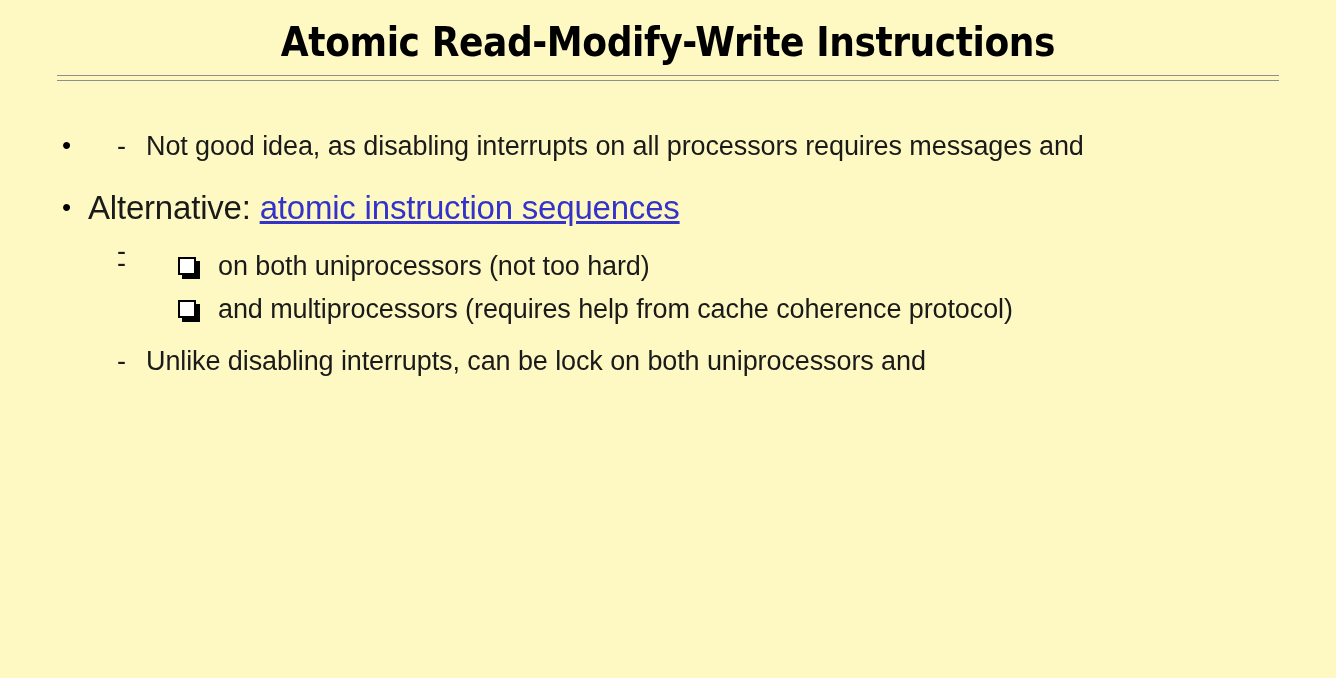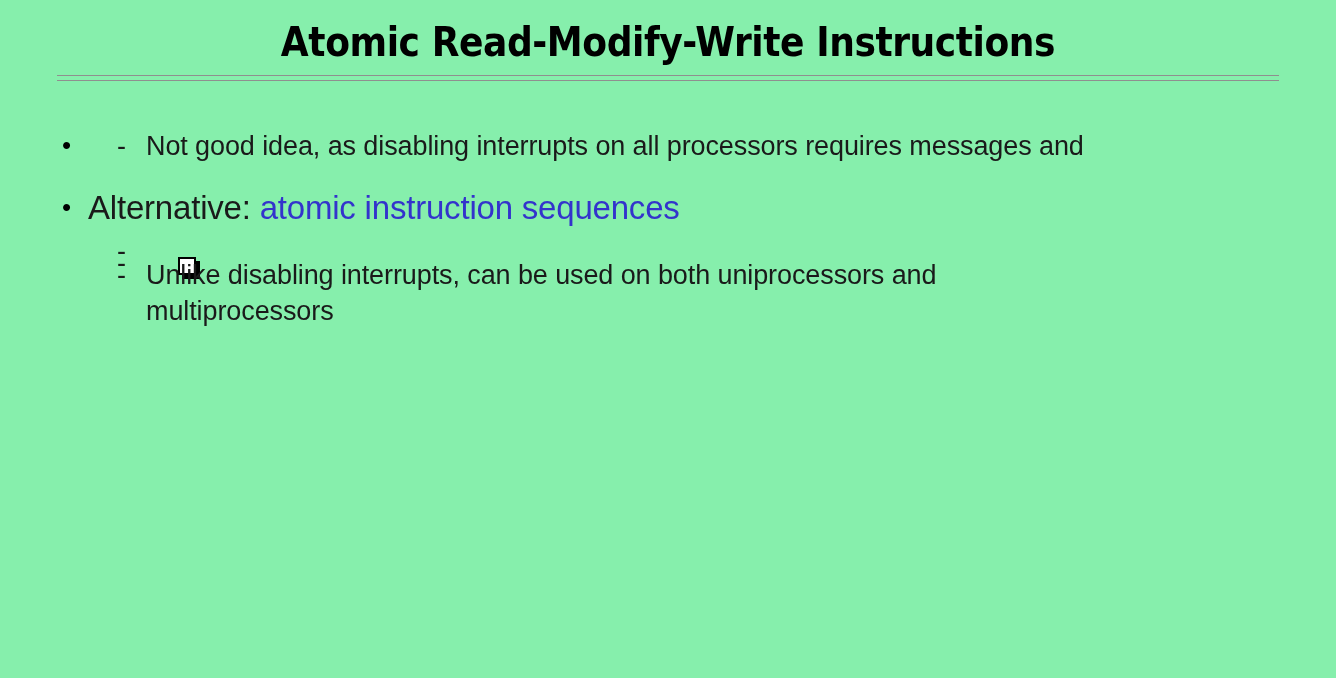--- a/index.html
+++ b/index.html
@@ -11,21 +11,21 @@
     height: 678px;
     background: #ffffff;
     font-family: "Liberation Sans", sans-serif;
     overflow: hidden;
   }
 
   .slide {
     position: relative;
     width: 1336px;
     height: 678px;
-    background: #86efac;
+    background: #fef9c3;
   }
 
   
   .title-block {
     position: absolute;
     left: 0;
     top: 18px;
     width: 1336px;
     text-align: center;
   }
@@ -122,21 +122,21 @@
     height: 18px;
     background: #ffffff;
     border: 2px solid #000000;
     box-shadow: 4px 4px 0 0 #000000;
     box-sizing: border-box;
   }
 
   .gap-sm { height: 12px; }
   .gap-md { height: 22px; }
 
-  .accent { color: #3333cc; }
+  .accent { color: #3333cc; text-decoration: underline; }
 </style>
 </head>
 <body>
 
 <div class="slide">
 
   <div class="title-block">
     <div class="slide-title">Atomic Read-Modify-Write Instructions</div>
   </div>
 
@@ -166,27 +166,31 @@
     <div class="line lvl2">
       <span class="marker">-</span>
     </div>
 
     <div class="gap-sm"></div>
 
     <div class="line lvl2">
       <span class="marker">-</span>
     </div>
 
+    <div class="line lvl3">
+      <span class="boxmarker"></span>
+      <span>on both uniprocessors (not too hard)</span>
+    </div>
 
     <div class="line lvl3">
       <span class="boxmarker"></span>
+      <span>and multiprocessors (requires help from cache coherence protocol)</span>
     </div>
 
     <div class="gap-sm"></div>
 
     <div class="line lvl2">
       <span class="marker">-</span>
-      <span class="wrap2">Unlike disabling interrupts, can be used on both uniprocessors and</span>
-      <span class="wrap2">multiprocessors</span>
+      <span class="wrap2">Unlike disabling interrupts, can be lock on both uniprocessors and</span>
     </div>
 
   </div>
 </div>
 
 </body></html>

